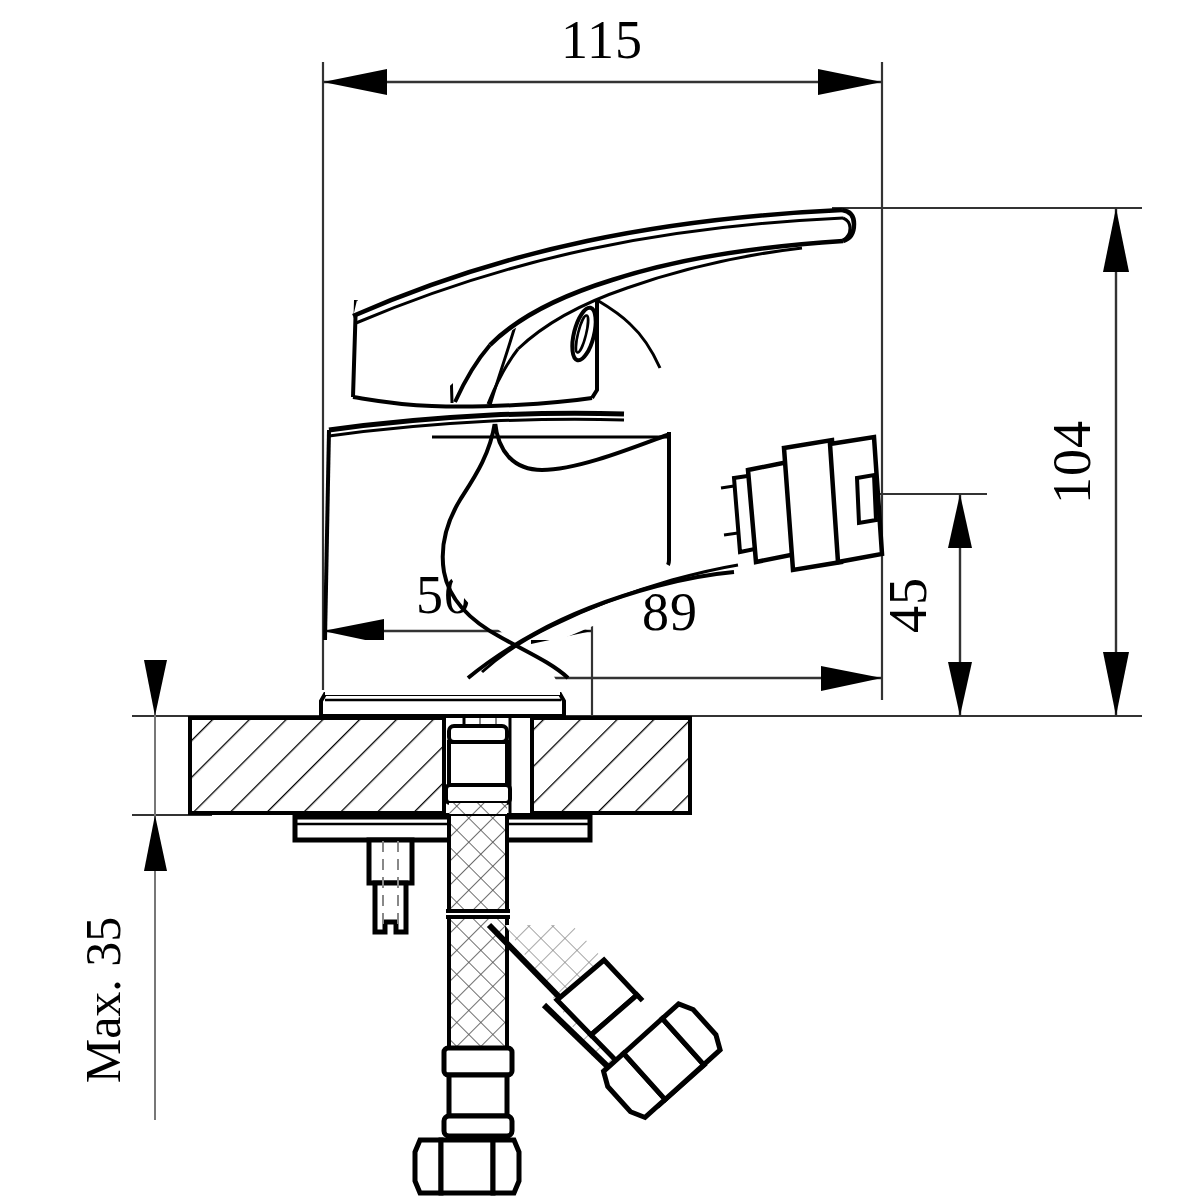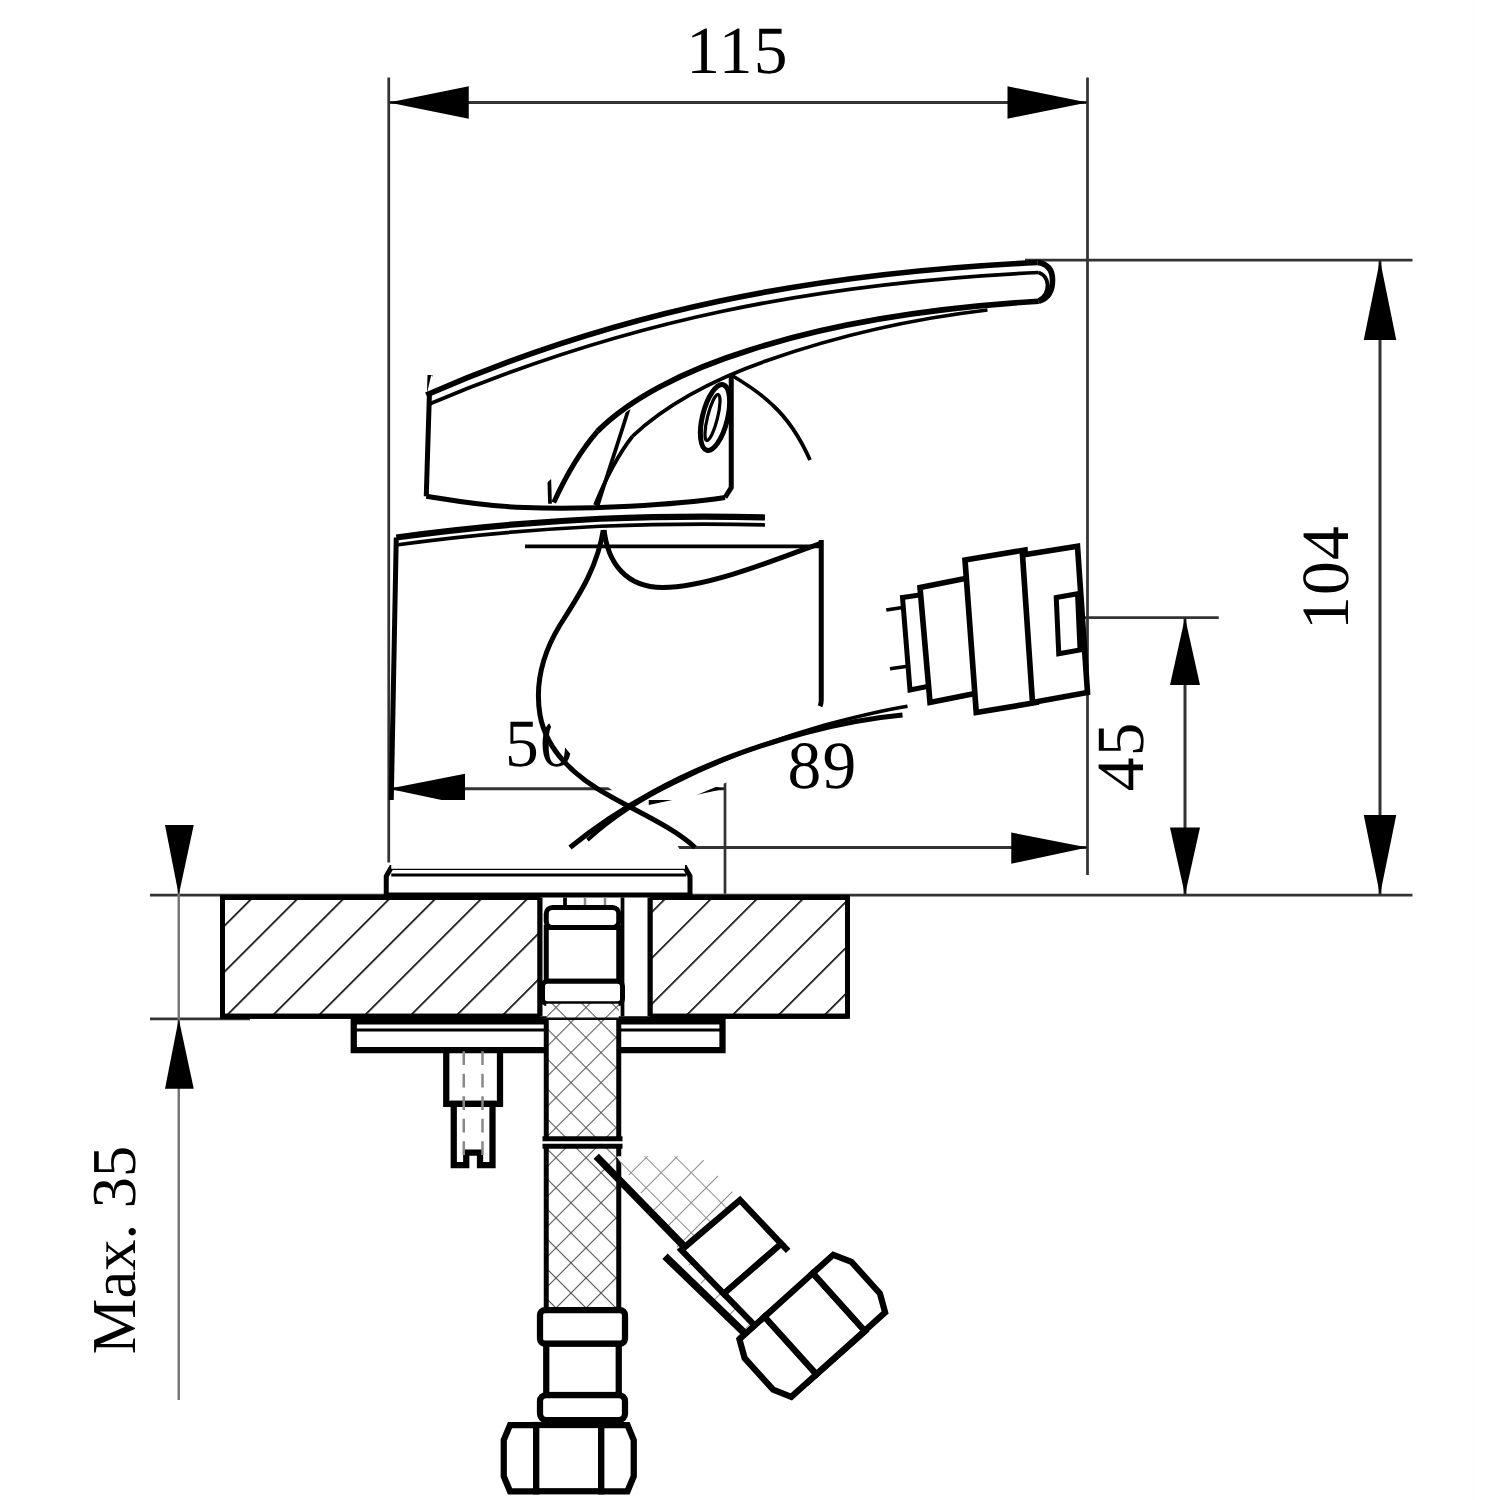--- a/index.html
+++ b/index.html
@@ -8,22 +8,23 @@
     padding: 0;
     background: #ffffff;
   }
   body {
     font-family: "Liberation Serif", serif;
   }
   #sheet {
     position: relative;
     width: 1179px;
     height: 1200px;
-    background: #fef9c3;
+    background: #3b82f6;
     overflow: hidden;
+    margin-left: 12px;
   }
   #sheet svg {
     display: block;
     width: 1200px;
     height: 1200px;
   }
   .dim-text {
     font-family: "Liberation Serif", serif;
     font-size: 54px;
     fill: #000000;

